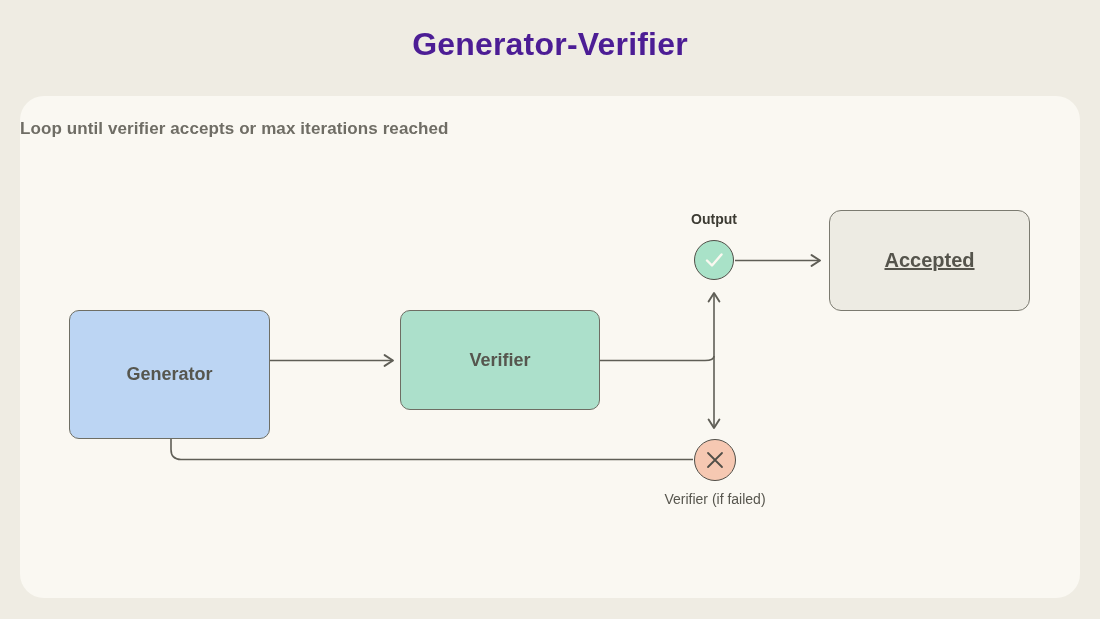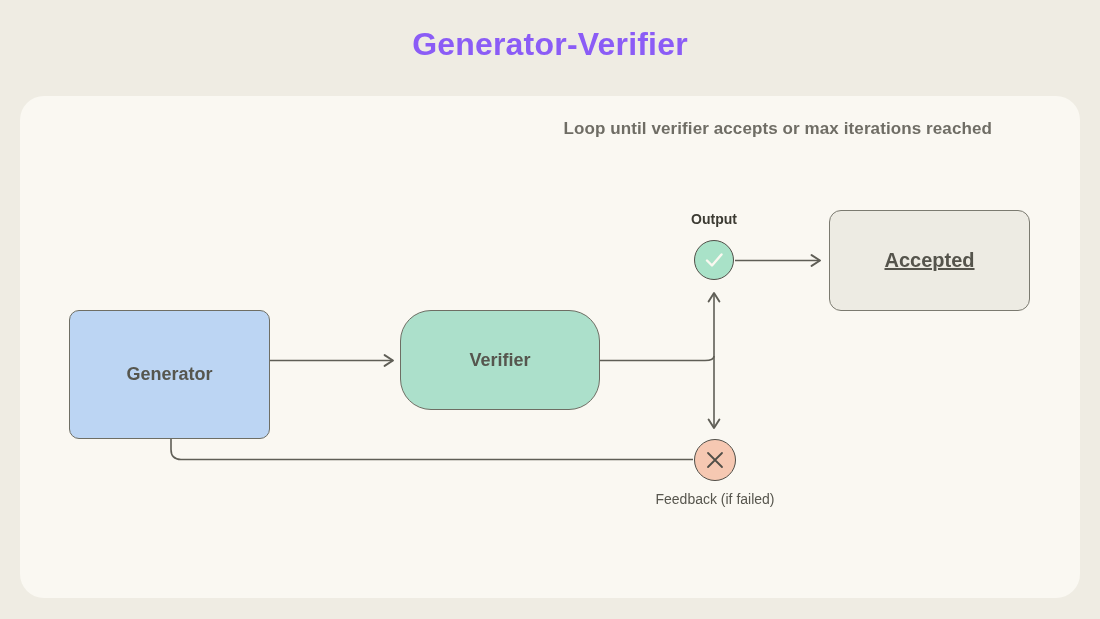--- a/index.html
+++ b/index.html
@@ -17,37 +17,37 @@
   }
   .page-title {
     position: absolute;
     top: 26px;
     left: 0;
     width: 1100px;
     text-align: center;
     font-size: 32px;
     font-weight: 700;
     letter-spacing: 0.2px;
-    color: #8b5cf6;
+    color: #4c1d95;
   }
   .panel {
     position: absolute;
     left: 20px;
     top: 96px;
     width: 1060px;
     height: 502px;
     background: #faf8f2;
     border-radius: 24px;
   }
   .panel-subtitle {
     position: absolute;
     top: 119px;
     left: 20px;
     width: 972px;
-    text-align: right;
+    text-align: left;
     font-size: 17px;
     font-weight: 700;
     color: #6f6d65;
     letter-spacing: 0.1px;
   }
   .node {
     position: absolute;
     box-sizing: border-box;
     border: 1.5px solid #6e6e64;
     border-radius: 10px;
@@ -59,21 +59,20 @@
   }
   .node-generator {
     left: 69px; top: 310px; width: 201px; height: 129px;
     background: #bcd5f3;
     font-size: 18px;
   }
   .node-verifier {
     left: 400px; top: 310px; width: 200px; height: 100px;
     background: #ace0cb;
     font-size: 18px;
-    border-radius: 31px;
   }
   .node-accepted {
     left: 829px; top: 210px; width: 201px; height: 101px;
     background: #edebe3;
     border: 1.2px solid #7b7a70;
     border-radius: 12px;
     font-size: 20px;
     color: #55544c;
     text-decoration: underline;
   }
@@ -165,15 +164,15 @@
     <svg width="26" height="26" viewBox="0 0 26 26">
       <path d="M6,13.5 L11,18.5 L20.5,7.5" fill="none" stroke="#faf8f0" stroke-width="2.4" stroke-linecap="round" stroke-linejoin="round"></path>
     </svg>
   </div>
 
   <div class="badge badge-feedback">
     <svg width="22" height="22" viewBox="0 0 22 22">
       <path d="M4,4 L18,18 M18,4 L4,18" fill="none" stroke="#514f48" stroke-width="1.8" stroke-linecap="round"></path>
     </svg>
   </div>
-  <div class="float-label label-feedback">Feedback (if failed)</div>
+  <div class="float-label label-feedback">Verifier (if failed)</div>
 
 </div>
 
 </body></html>

